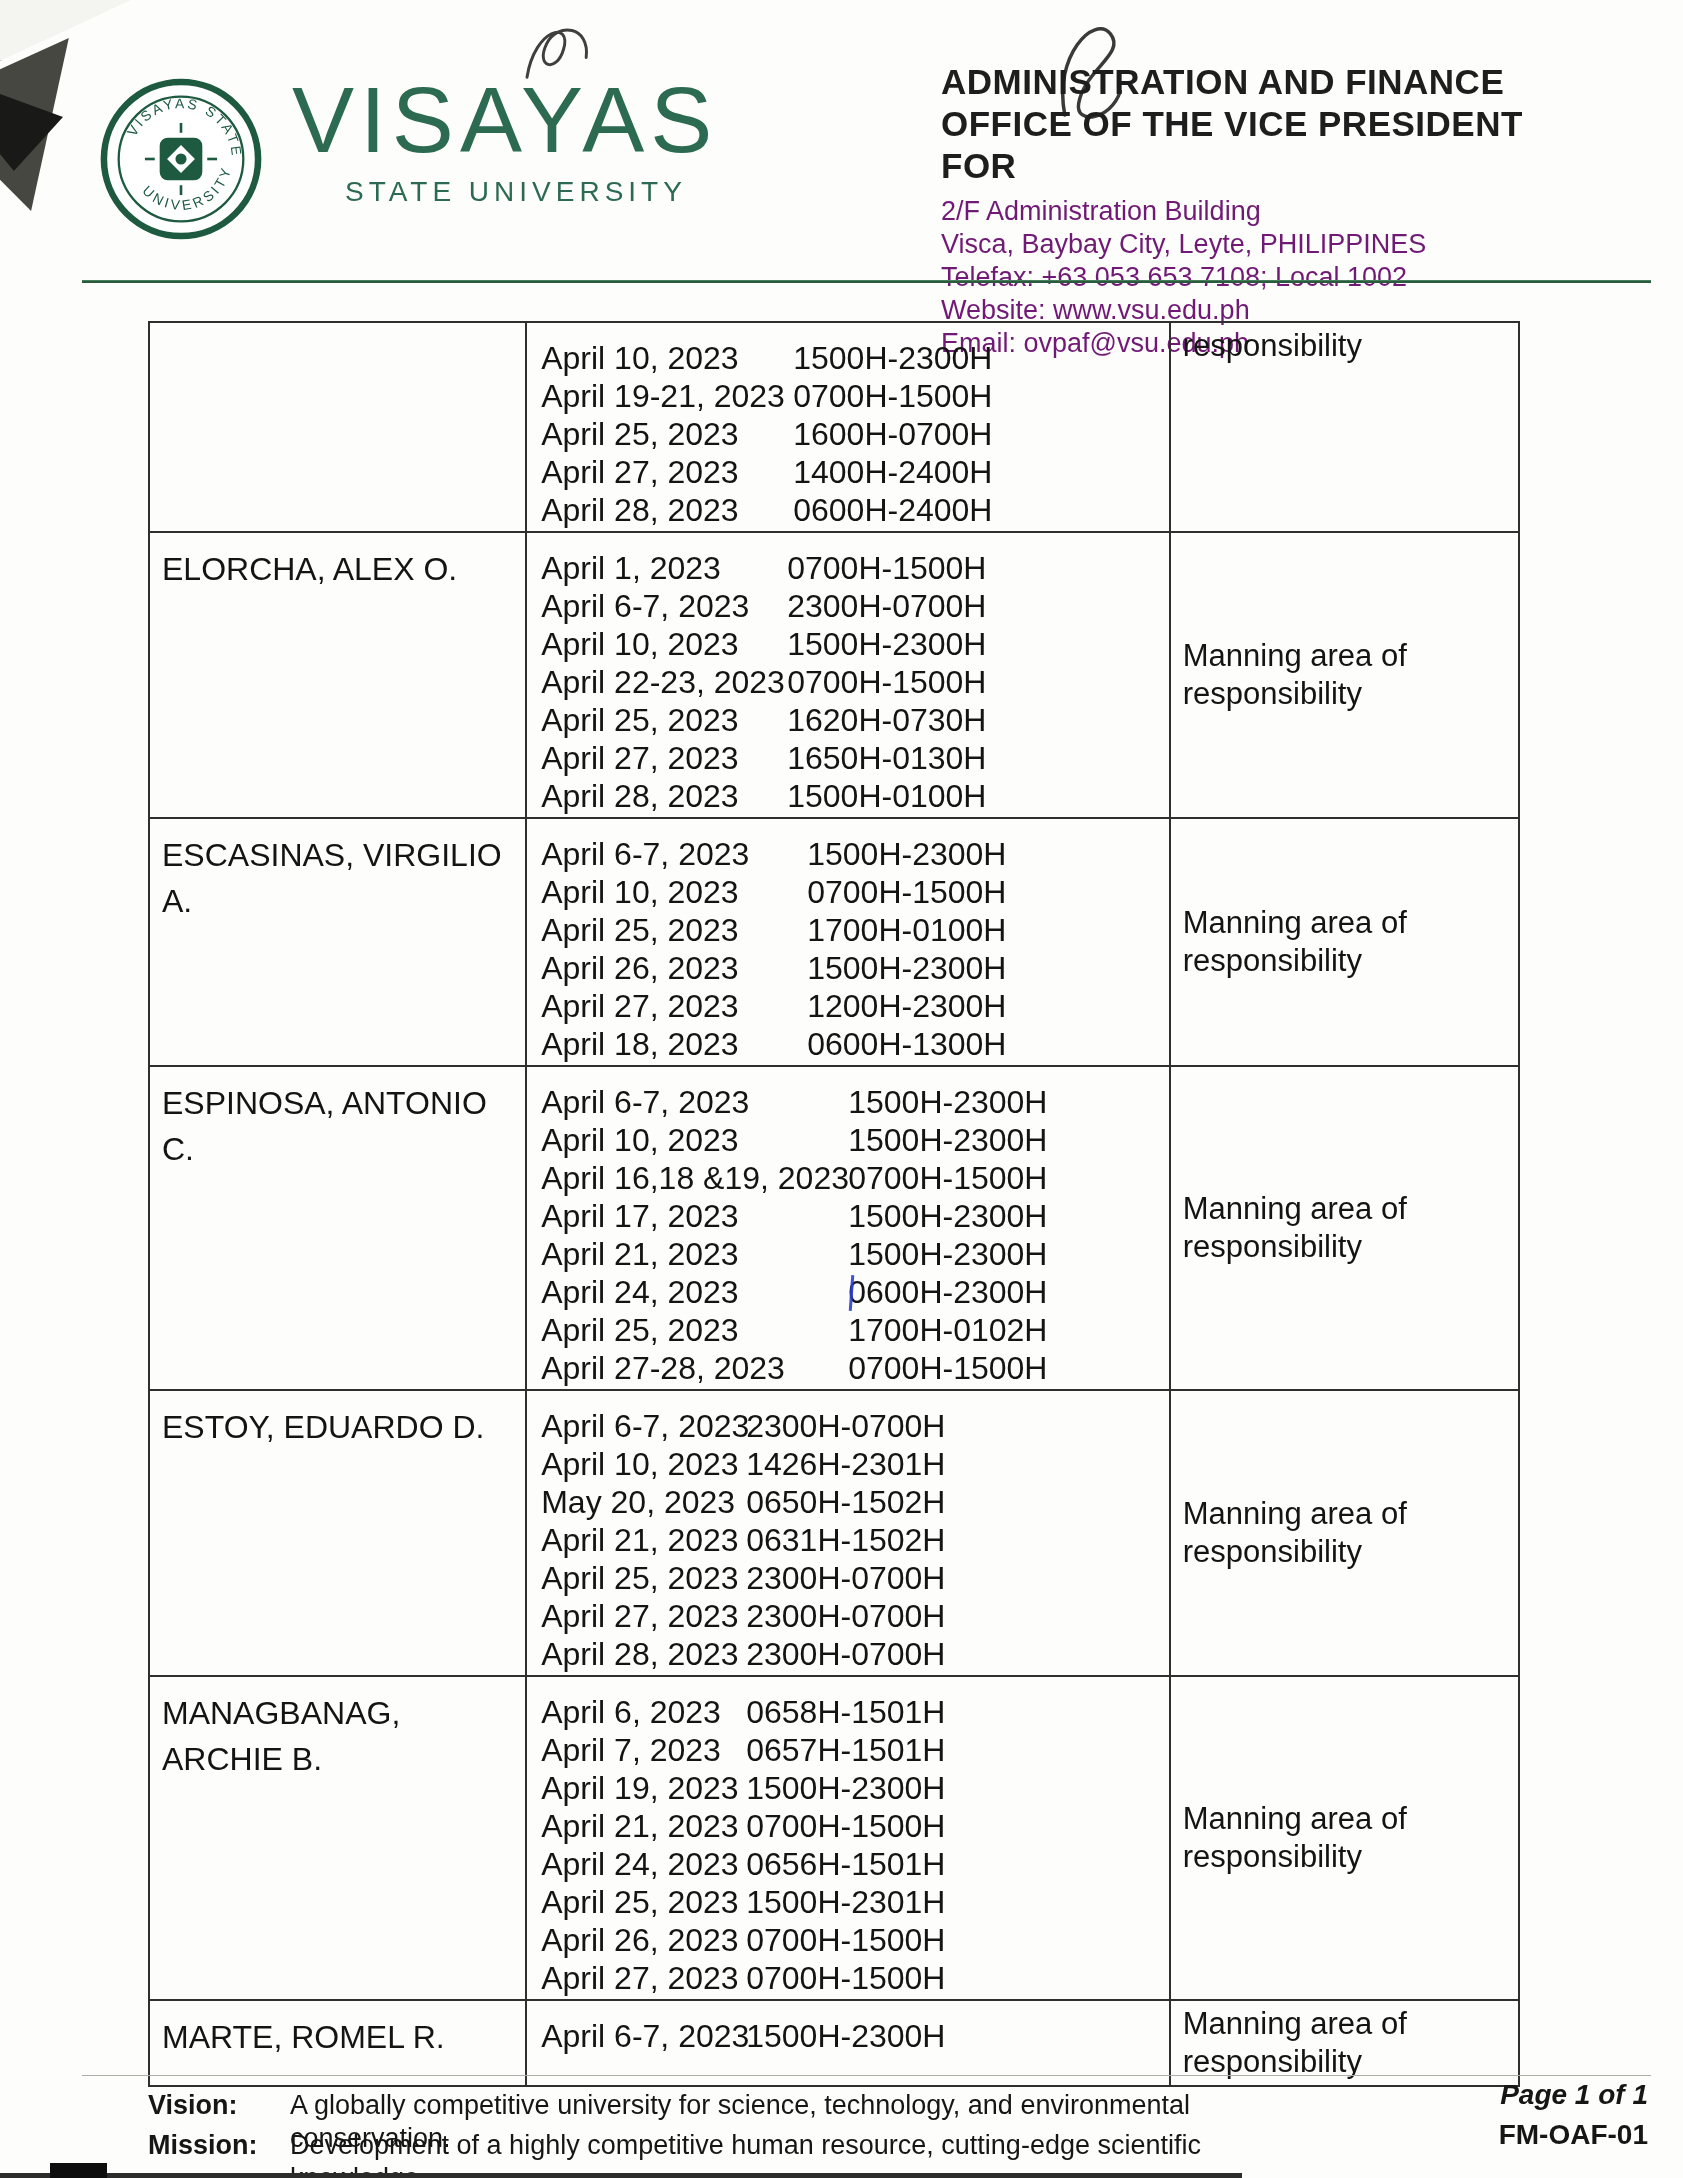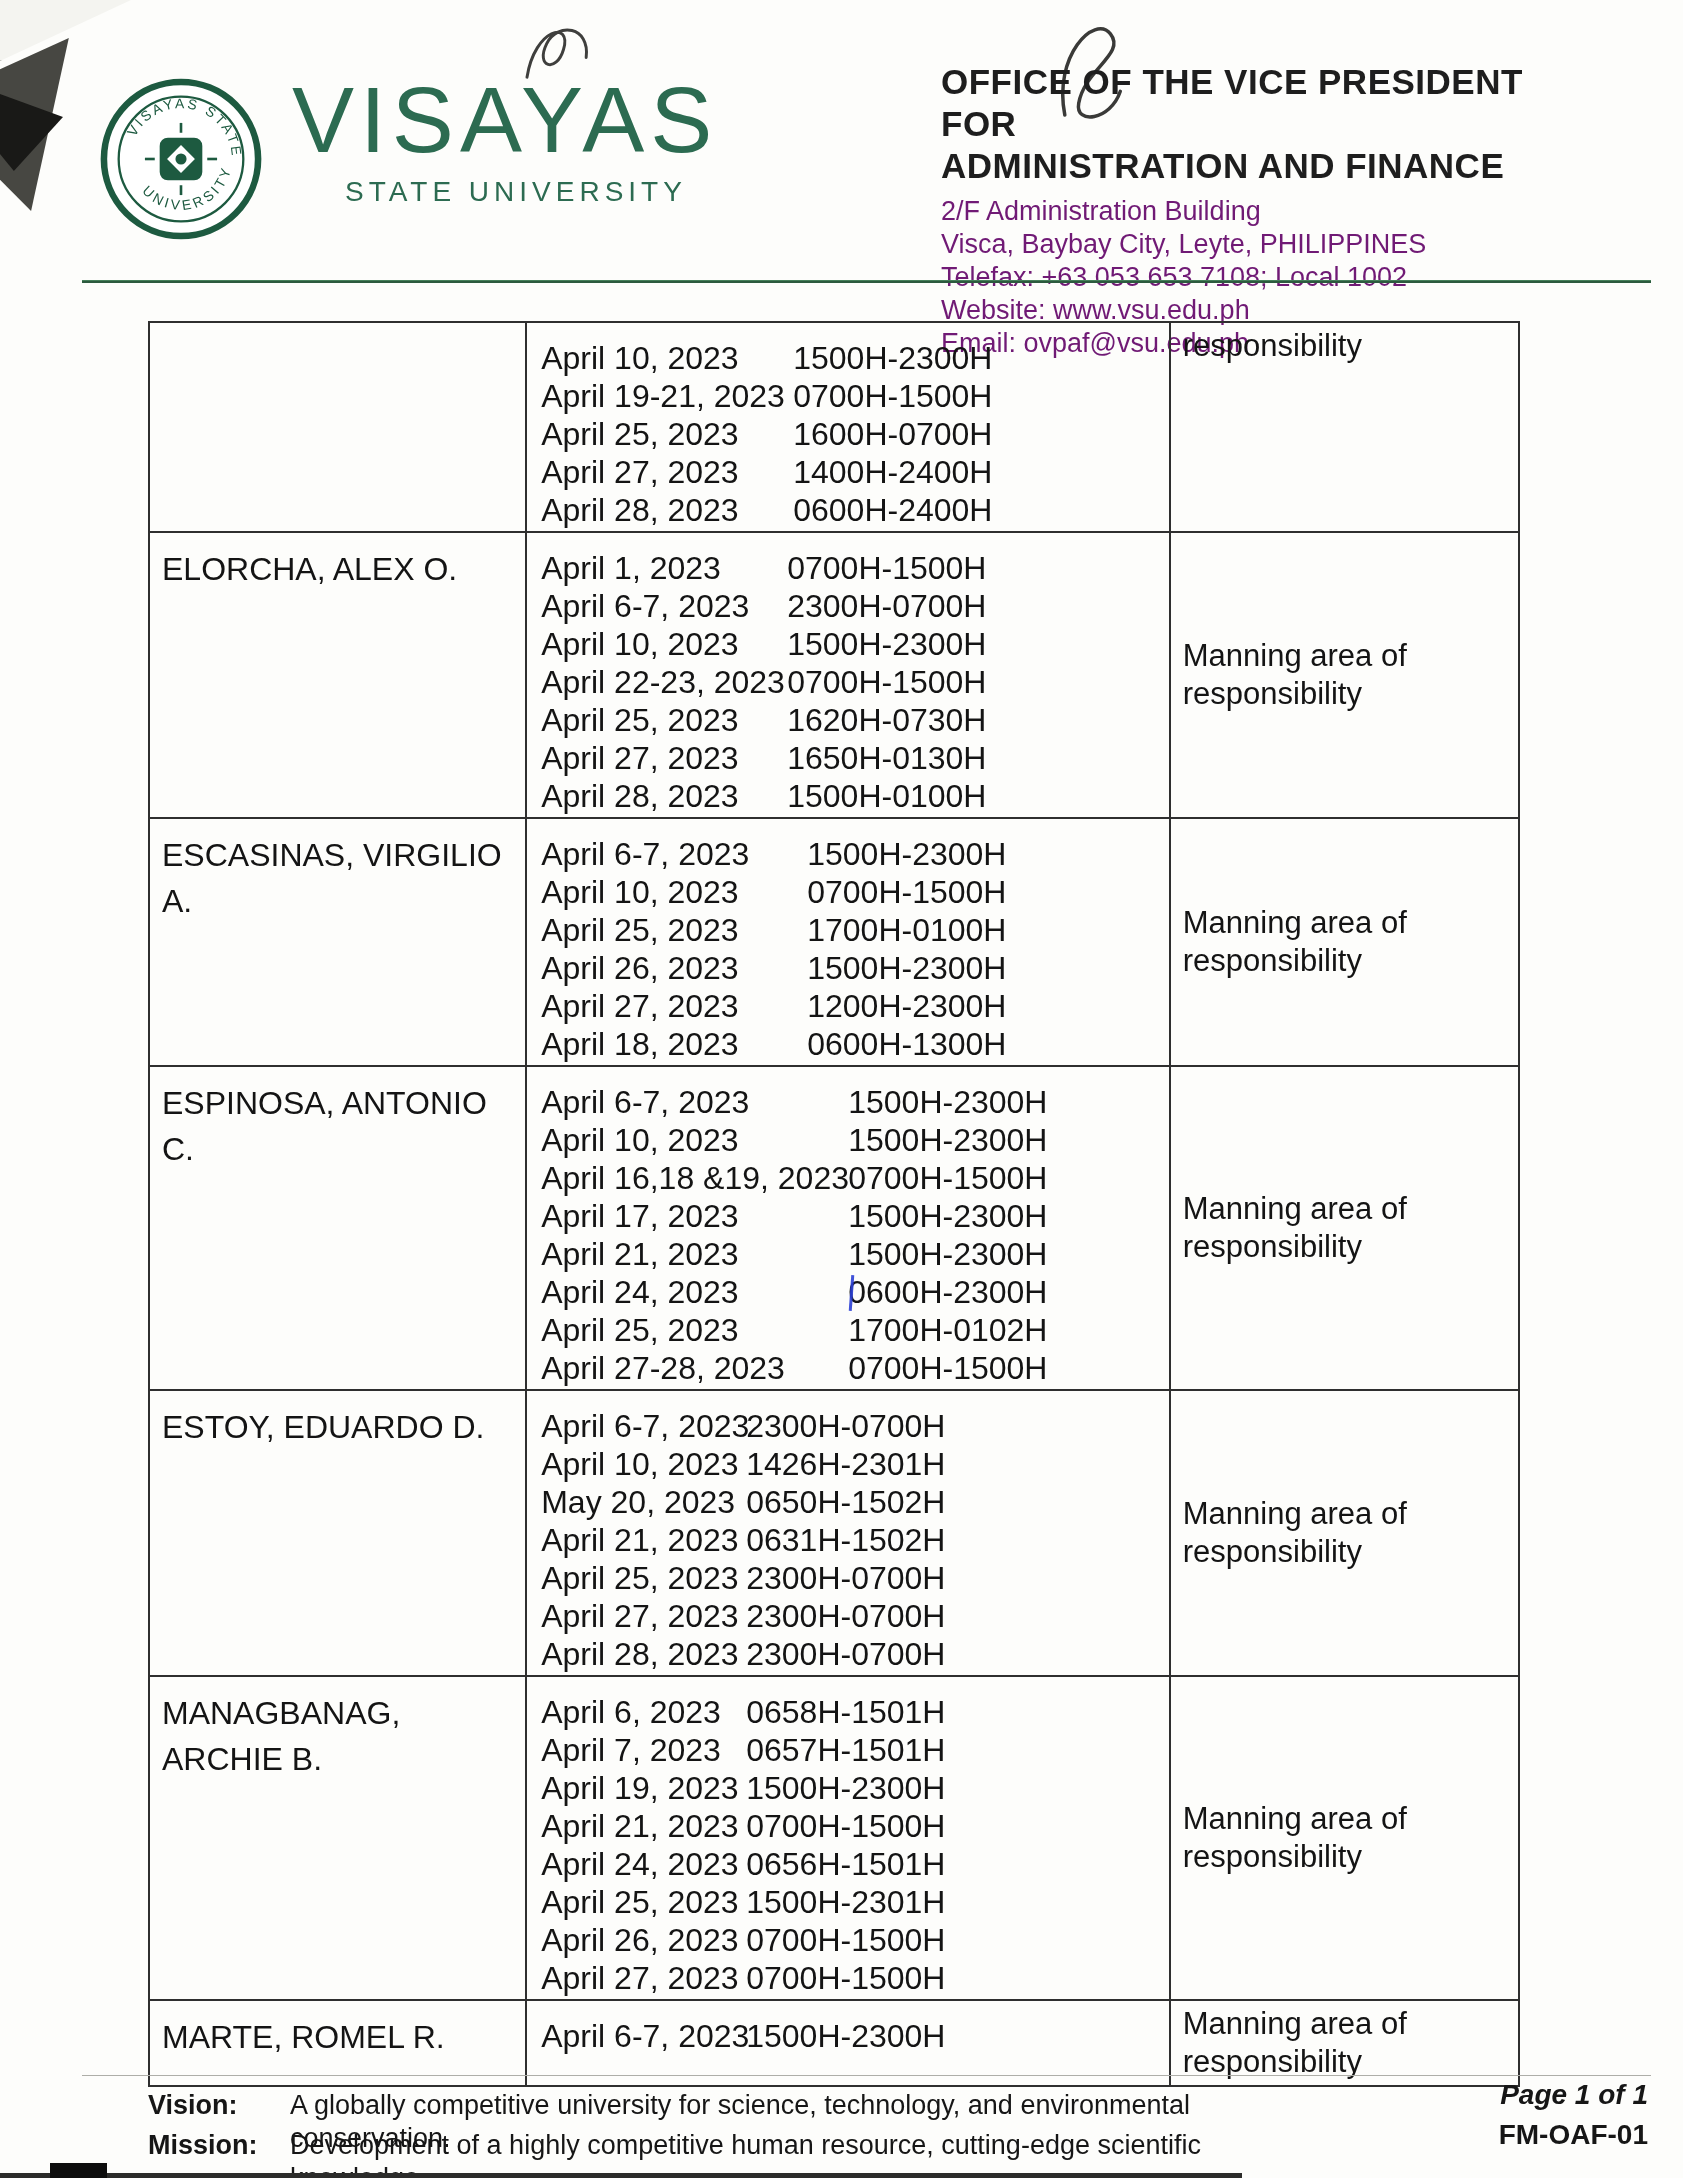--- a/index.html
+++ b/index.html
@@ -139,22 +139,22 @@
     <line x1="50" y1="28" x2="50" y2="34" stroke="#1d5a40" stroke-width="1.6"></line>
     <line x1="50" y1="66" x2="50" y2="72" stroke="#1d5a40" stroke-width="1.6"></line>
     <line x1="28" y1="50" x2="34" y2="50" stroke="#1d5a40" stroke-width="1.6"></line>
     <line x1="66" y1="50" x2="72" y2="50" stroke="#1d5a40" stroke-width="1.6"></line>
   </svg>
 
   <div class="wordmark">VISAYAS</div>
   <div class="tagline">STATE UNIVERSITY</div>
 
   <div class="office-block">
+    <div class="office-title">ADMINISTRATION AND FINANCE</div>
     <div class="office-title">OFFICE OF THE VICE PRESIDENT FOR</div>
-    <div class="office-title">ADMINISTRATION AND FINANCE</div>
     <div class="office-addr">
       <div>2/F Administration Building</div>
       <div>Visca, Baybay City, Leyte, PHILIPPINES</div>
       <div>Telefax: +63 053 653 7108; Local 1002</div>
       <div>Website: www.vsu.edu.ph</div>
       <div>Email: ovpaf@vsu.edu.ph</div>
     </div>
   </div>
 
   <div class="divider"></div>

